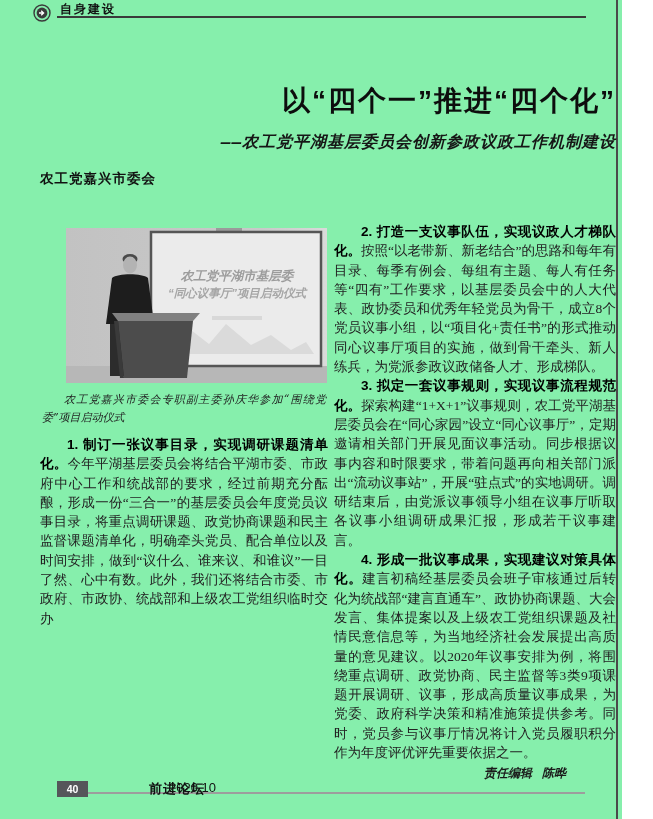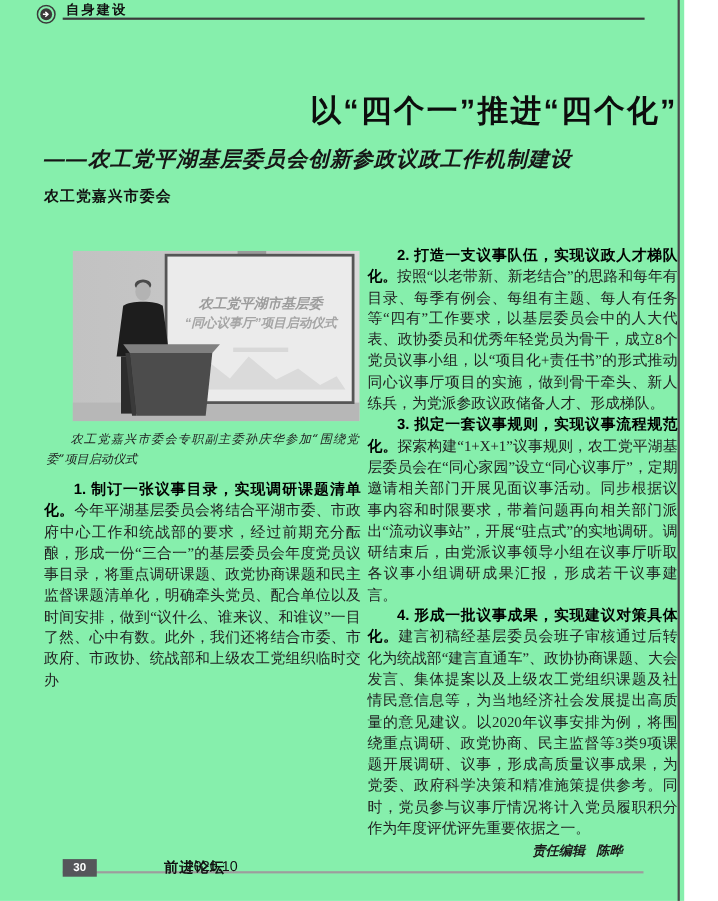--- a/index.html
+++ b/index.html
@@ -9,23 +9,23 @@
   .edge-right{position:absolute;top:0;right:4px;width:2px;height:100%;background:#4a4a4a;}
   
   .hdr-icon{position:absolute;left:33px;top:4px;width:18px;height:18px;}
   .hdr-label{position:absolute;left:60px;top:1px;font-family:"Liberation Sans",sans-serif;
              font-weight:bold;font-size:12px;letter-spacing:2px;color:#111;}
   .hdr-rule{position:absolute;left:57px;top:16px;width:529px;height:2px;background:#3a3a3a;}
   
   .title{position:absolute;left:40px;top:82px;width:576px;text-align:right;
          font-family:"Liberation Sans",sans-serif;font-weight:bold;font-size:28px;
          letter-spacing:2px;color:#0d0d0d;}
-  .subtitle{position:absolute;left:40px;top:132px;width:576px;text-align:left;
-            font-family:Liberation Sans, sans-serif;font-style:italic;font-weight:600;
-            font-size:19px;letter-spacing:1px;color:#161616;}
+  .subtitle{position:absolute;left:40px;top:132px;width:576px;text-align:right;
+            font-family:Liberation Mono, monospace;font-style:italic;font-weight:600;
+            font-size:16px;letter-spacing:1px;color:#161616;}
   .author{position:absolute;left:40px;top:170px;width:576px;text-align:left;
           font-family:"Liberation Sans",sans-serif;font-weight:bold;font-size:13.5px;
           letter-spacing:1px;color:#111;}
   
   .content{position:absolute;left:40px;top:222px;width:576px;display:flex;gap:6px;}
   .col-left{width:288px;}
   .col-right{width:282px;}
   .photo{margin:6px 0 0 26px;width:261px;height:155px;position:relative;font-style:italic;}
   .photo svg{display:block;}
   figure{margin:0;}
@@ -118,18 +118,18 @@
           <p><b class="lead">4. 形成一批议事成果，实现建议对策具体化。</b>建言初稿经基层委员会班子审核通过后转化为统战部“建言直通车”、政协协商课题、大会发言、集体提案以及上级农工党组织课题及社情民意信息等，为当地经济社会发展提出高质量的意见建议。以2020年议事安排为例，将围绕重点调研、政党协商、民主监督等3类9项课题开展调研、议事，形成高质量议事成果，为党委、政府科学决策和精准施策提供参考。同时，党员参与议事厅情况将计入党员履职积分作为年度评优评先重要依据之一。</p>
         </div>
       <div class="editor-line">
         <span class="ed-label">责任编辑</span><span>陈晔</span>
       </div>
     </div>
   </div>
 
   <div class="footer">
     <div class="footer-rule"></div>
-    <span class="page-badge">30</span>
+    <span class="page-badge">40</span>
     <span class="journal">前进论坛</span>
     <span class="issue">2020.10</span>
   </div>
 
 </div>
 
 </body></html>

